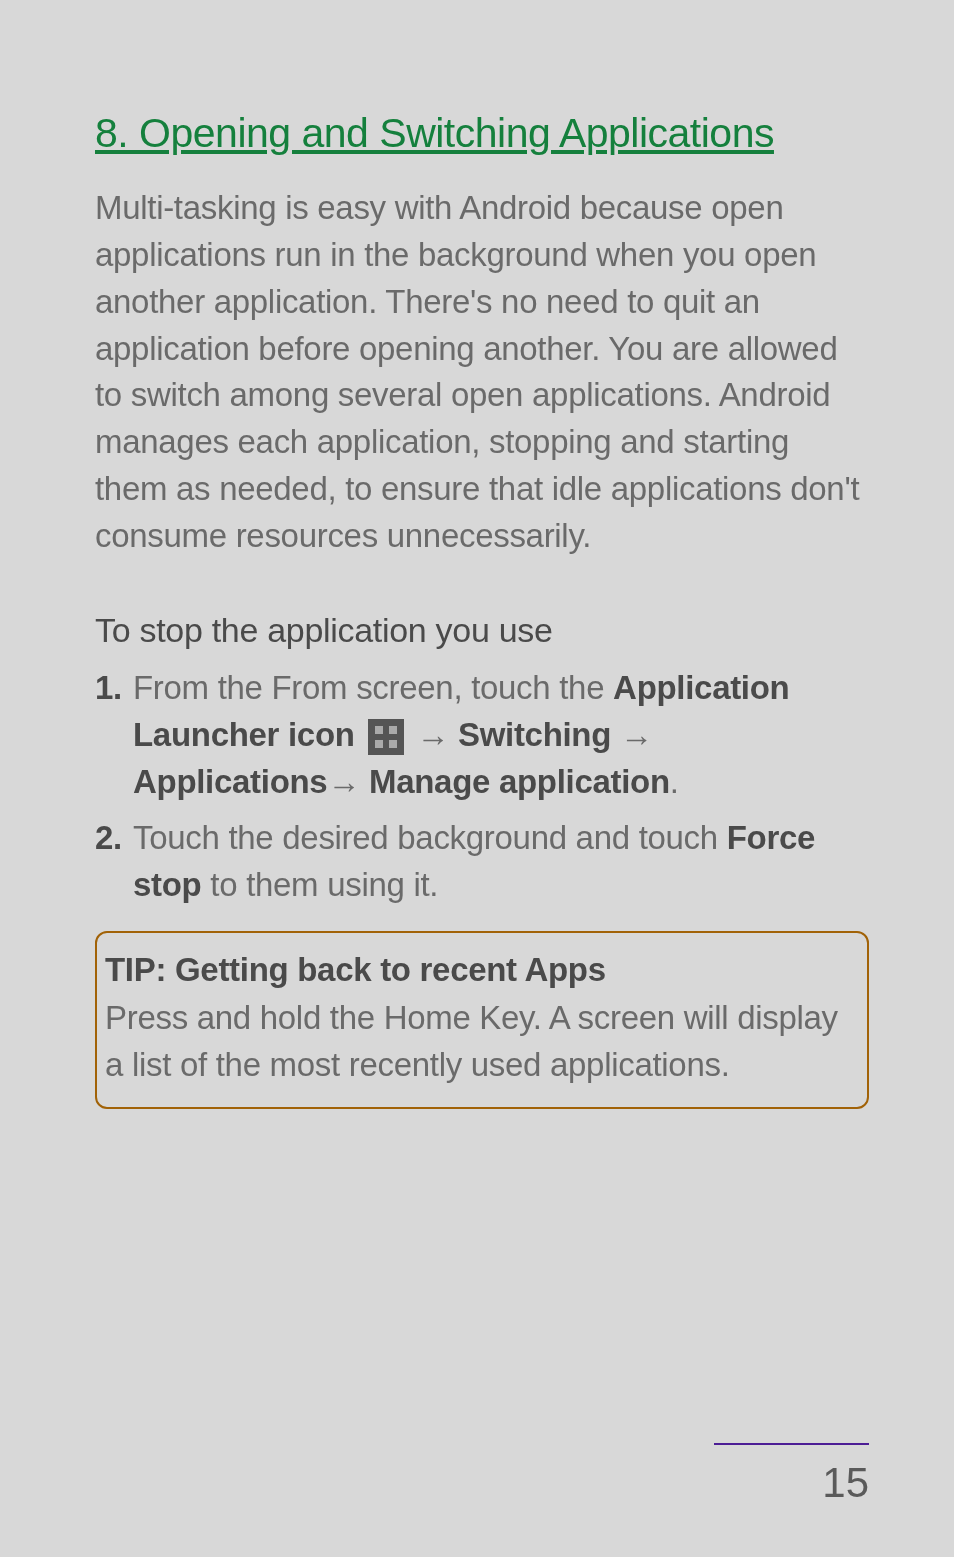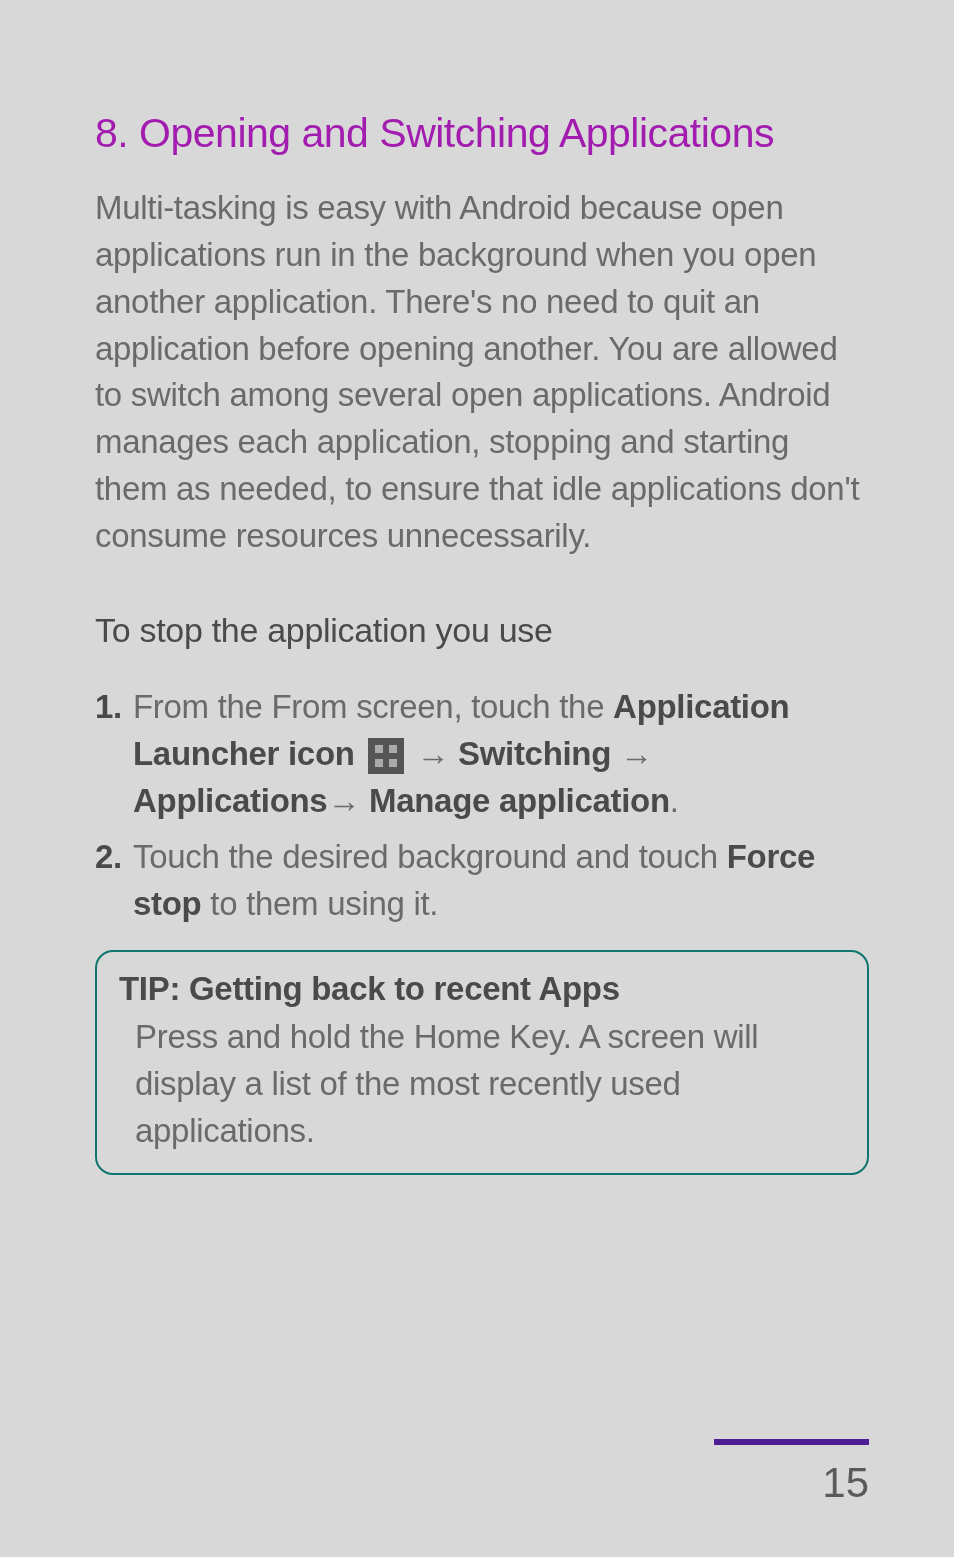--- a/index.html
+++ b/index.html
@@ -12,36 +12,37 @@
       height: 1557px;
       background-color: #d8d8d8;
       font-family: Arial, Helvetica, sans-serif;
       color: #5a5a5a;
       padding: 110px 85px 60px 95px;
       position: relative;
     }
     .section-heading {
       font-size: 41px;
       font-weight: normal;
-      color: #a21caf;
+      color: #15803d;
       margin-bottom: 28px;
       letter-spacing: -0.5px;
+      text-decoration: underline;
     }
     .body-text {
       font-size: 33px;
       line-height: 1.42;
       color: #6a6a6a;
       margin-bottom: 51px;
       letter-spacing: -0.3px;
     }
     .subheading {
       font-size: 34px;
       font-weight: normal;
       color: #4a4a4a;
-      margin-bottom: 34px;
+      margin-bottom: 15px;
       letter-spacing: -0.3px;
     }
     .list {
       list-style: none;
       margin-bottom: 22px;
     }
     .list-item {
       font-size: 33px;
       line-height: 1.42;
       color: #6a6a6a;
@@ -78,46 +79,45 @@
       content: "";
       position: absolute;
       top: 7px;
       left: 7px;
       width: 8px;
       height: 8px;
       background-color: #aaa;
       box-shadow: 14px 0 0 #aaa, 0 14px 0 #aaa, 14px 14px 0 #aaa;
     }
     .tip-box {
-      border: 2px solid #0f766e;
-      border-radius: 18px;
-      padding: 18px 22px;
+      border: 2px solid #a16207;
+      border-radius: 12px;
+      padding: 18px 8px;
       margin-top: 8px;
     }
     .tip-title {
       font-size: 33px;
       font-weight: bold;
       color: #4a4a4a;
       margin-bottom: 6px;
       letter-spacing: -0.3px;
     }
     .tip-body {
       font-size: 33px;
       line-height: 1.42;
       color: #6a6a6a;
       letter-spacing: -0.3px;
-      margin-left: 16px;
     }
     .page-number {
       position: absolute;
       bottom: 50px;
       right: 85px;
       font-size: 42px;
       color: #5a5a5a;
-      border-top: 6px solid #4c1d95;
+      border-top: 2px solid #4c1d95;
       padding-top: 14px;
       width: 155px;
       text-align: right;
     }
   </style>
 </head>
 <body>
 
 <h1 class="section-heading">8. Opening and Switching Applications</h1>
 

